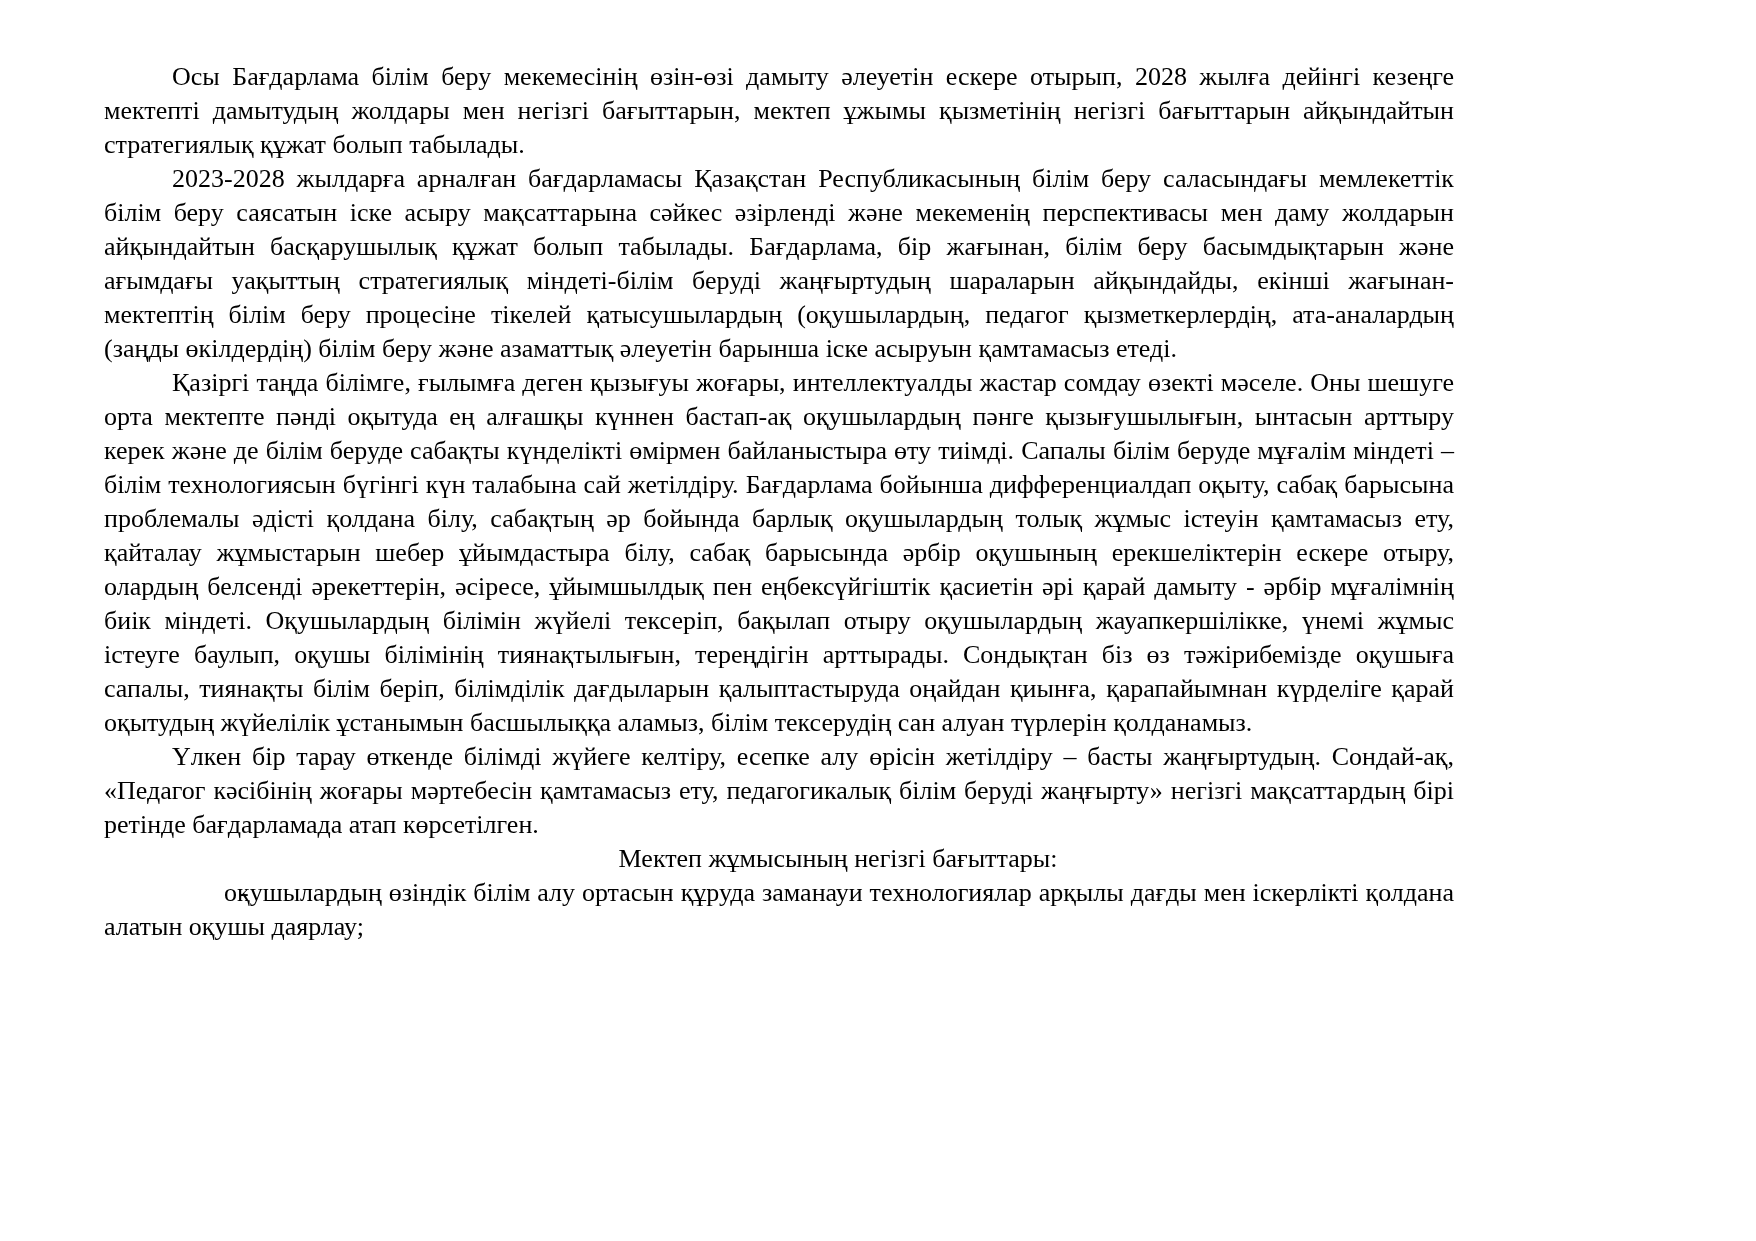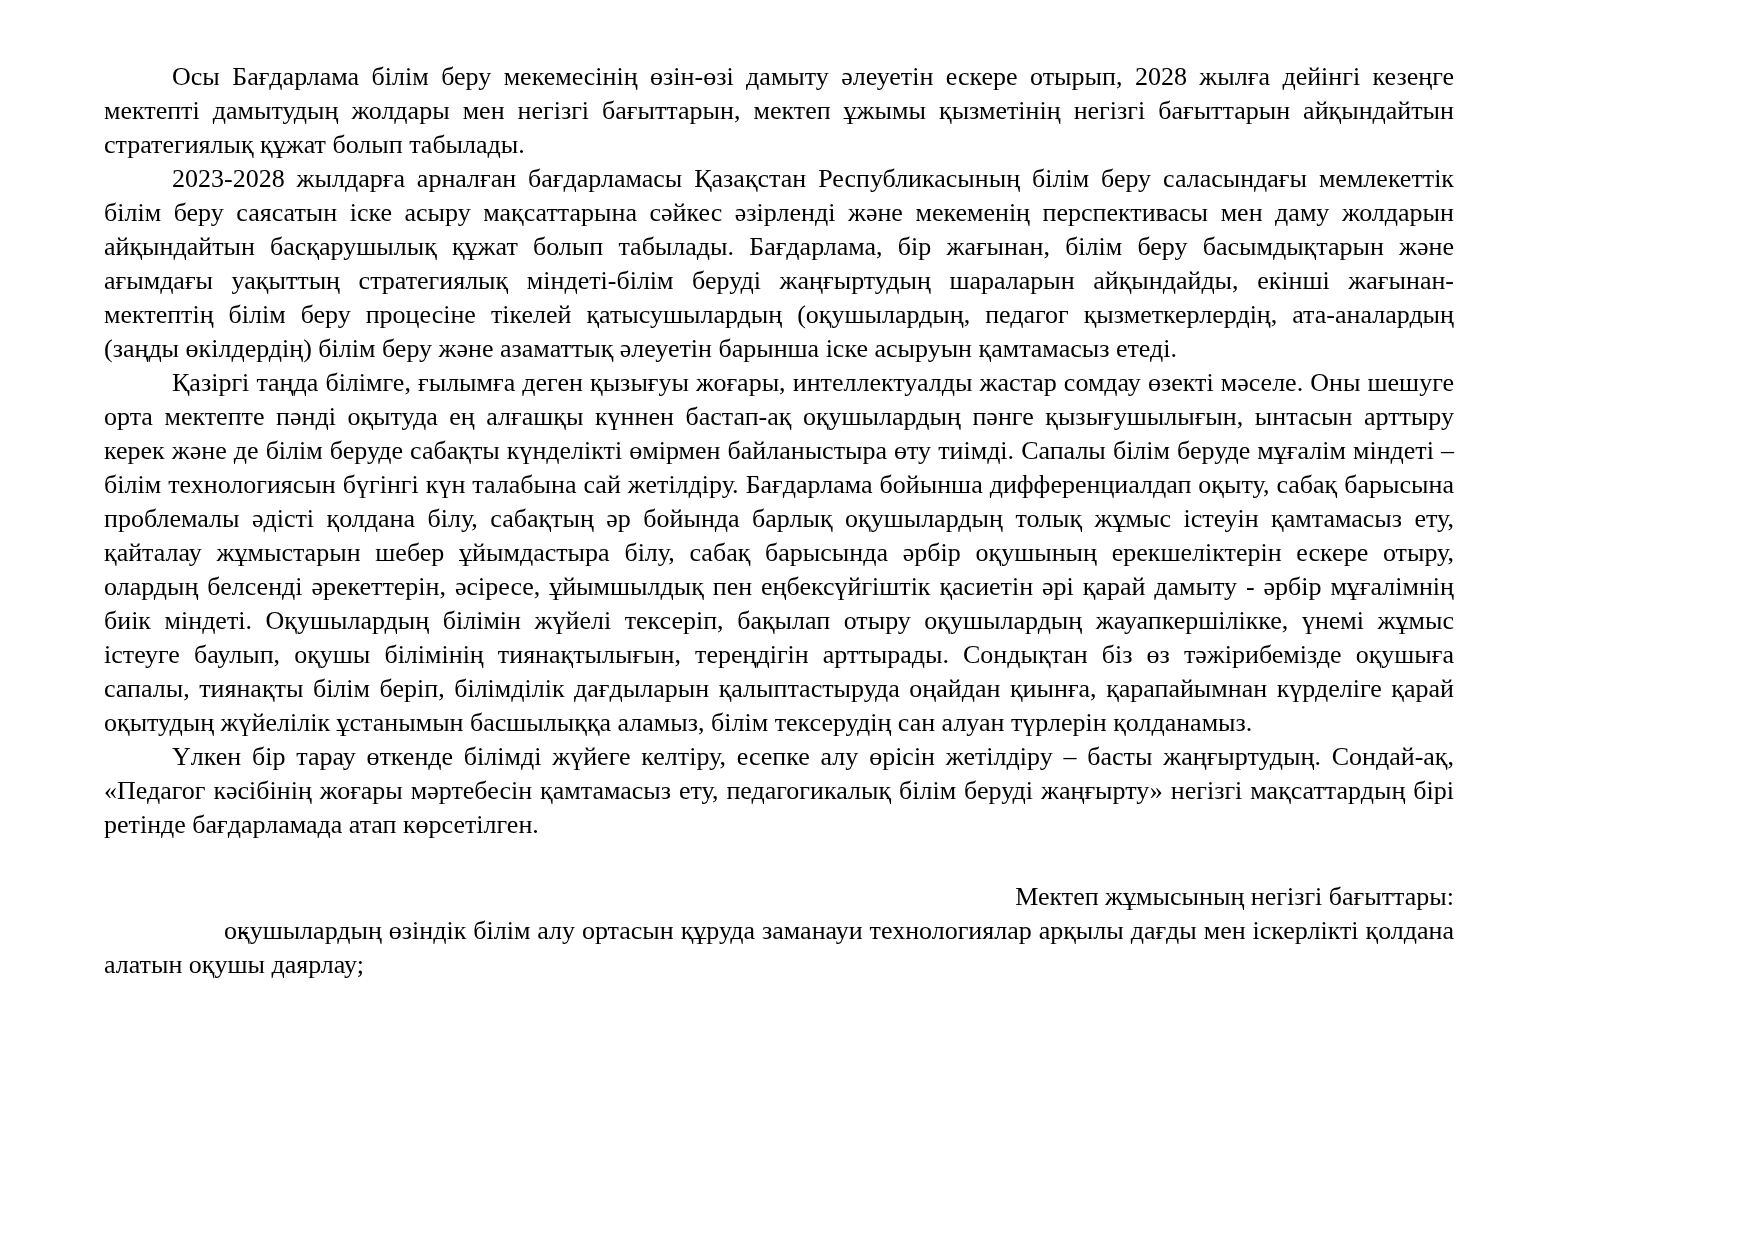--- a/index.html
+++ b/index.html
@@ -20,22 +20,21 @@
     color: #000000;
     overflow: hidden;
   }
   .doc p {
     margin: 0;
     text-align: justify;
     text-indent: 68px;
   }
   .doc p.heading {
     text-indent: 118px;
-    text-align: right;
-    margin-top: 38px;
+    text-align: center;
   }
   .doc p.bullet .marker {
     display: inline-block;
     width: 52px;
   }
 </style>
 </head>
 <body>
 
 <div class="page">

